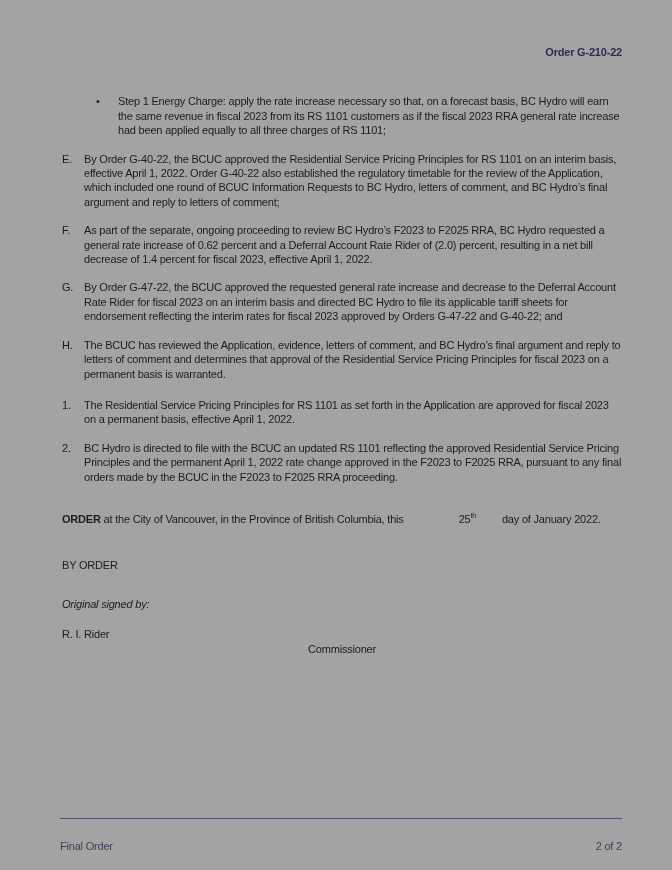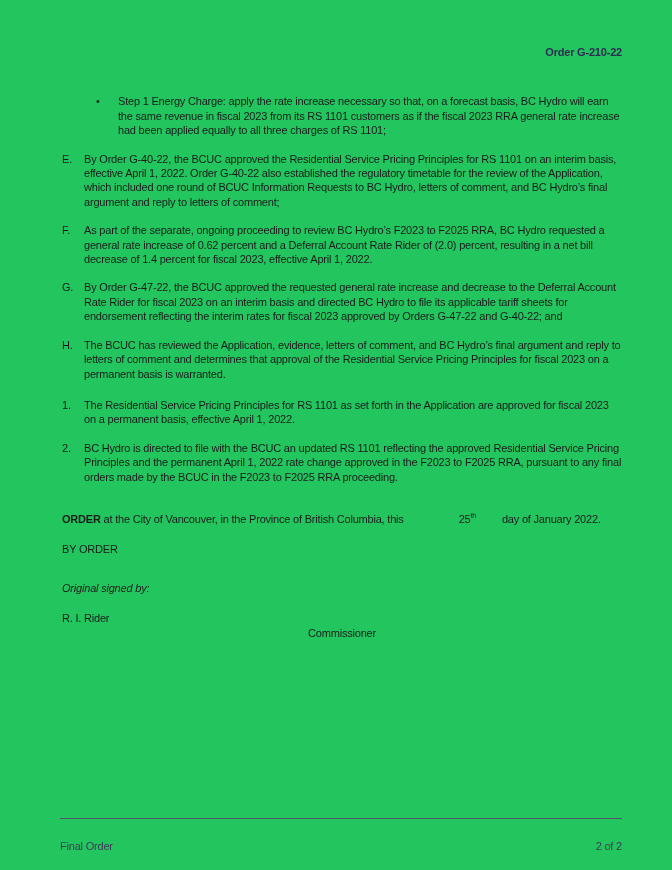--- a/index.html
+++ b/index.html
@@ -4,21 +4,21 @@
 <style>
   html, body {
     margin: 0;
     padding: 0;
     background: #ffffff;
   }
   .page {
     position: relative;
     width: 672px;
     height: 870px;
-    background: #22c55e;
+    background: #a3a3a3;
     font-family: "Liberation Sans", sans-serif;
     font-size: 11px;
     line-height: 14.4px;
     letter-spacing: -0.2px;
     color: var(--body-text, #1c1c1c);
     overflow: hidden;
     box-sizing: border-box;
   }
   .content {
     padding: 0 50px 0 62px;
@@ -67,21 +67,21 @@
   .gap-narrow {
     display: inline-block;
     width: 26px;
   }
   sup.ordinal {
     font-size: 7px;
     vertical-align: super;
     line-height: 0;
   }
   .by-order {
-    margin-top: 16px;
+    margin-top: 32px;
   }
   .signed-note {
     margin-top: 24px;
     font-style: italic;
   }
   .signatory-name {
     margin-top: 16px;
   }
   .signatory-title {
     margin-top: 0;

